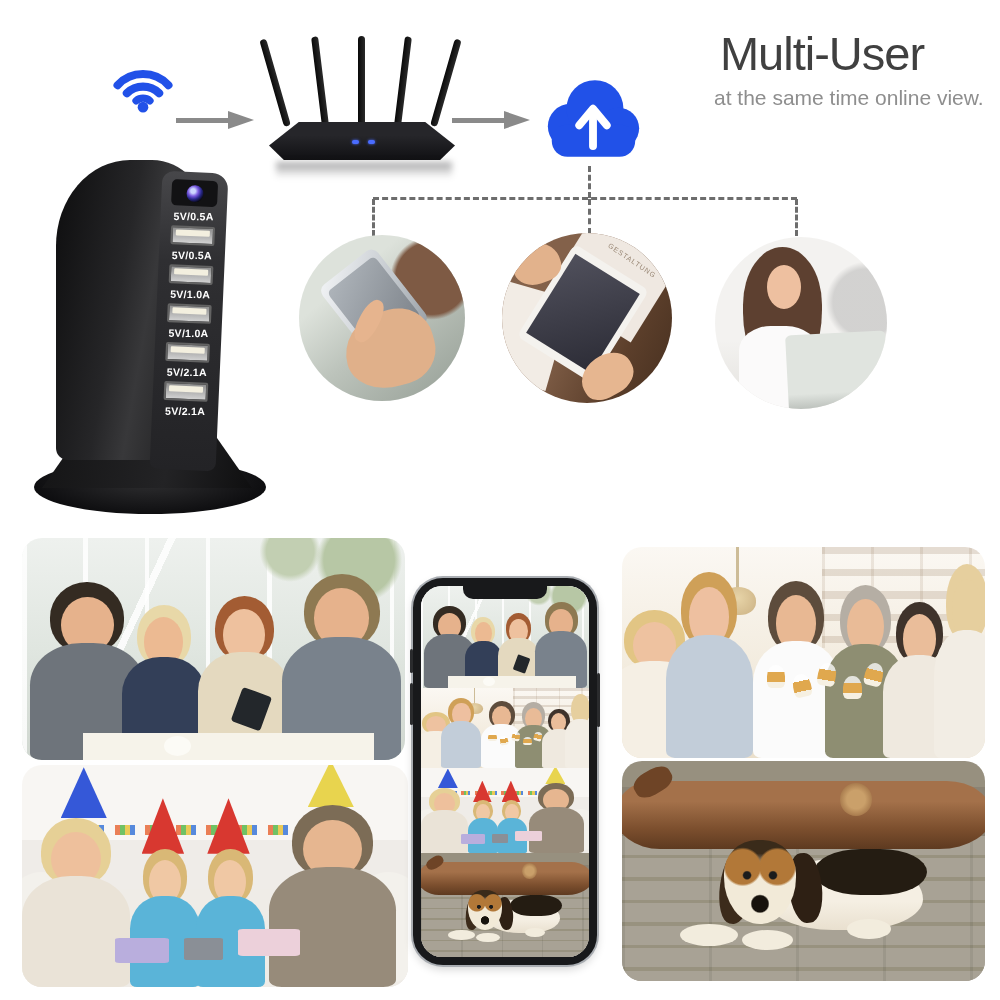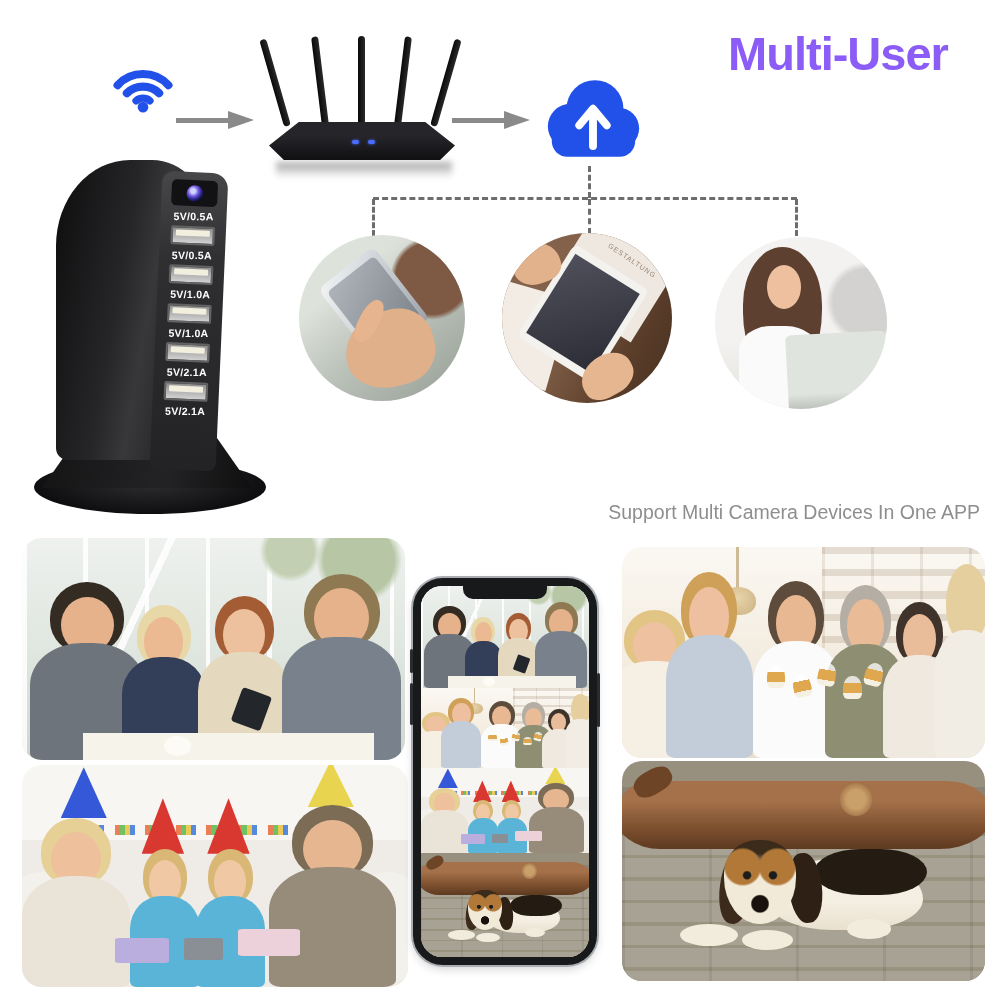--- a/index.html
+++ b/index.html
@@ -22,22 +22,22 @@
   .led{position:absolute;width:7px;height:4px;border-radius:2px;background:#4a6cff;box-shadow:0 0 3px #4a6cff;}
   .rrefl{position:absolute;left:14px;top:126px;width:176px;height:16px;
          background:linear-gradient(180deg,rgba(25,25,28,.4),rgba(25,25,28,0));filter:blur(3px);}
 
   .cloud-svg{position:absolute;left:539px;top:68px;width:108px;height:100px;}
 
   .dv{position:absolute;width:0;border-left:3px dashed #6d6d6d;}
   .dh{position:absolute;height:0;border-top:3px dashed #6d6d6d;}
 
   
-  .mu-title{position:absolute;left:712px;top:26px;width:252px;text-align:center;
-            font-size:47px;font-weight:bold;color:#8b5cf6;letter-spacing:-1px;}
+  .mu-title{position:absolute;left:696px;top:26px;width:252px;text-align:center;
+            font-size:47px;font-weight:normal;color:#404040;letter-spacing:-1px;}
   .mu-lines{position:absolute;left:714px;top:84px;width:280px;font-size:21px;color:#8e8e8e;line-height:1.37;}
   .mv-title{position:absolute;left:595px;top:442px;width:380px;text-align:right;
             font-size:47px;font-weight:bold;color:#1e3cdc;letter-spacing:-1px;}
   .mv-sub{position:absolute;left:595px;top:501px;width:385px;text-align:right;font-size:19.5px;color:#8e8e8e;}
 
   
   .tower{position:absolute;left:40px;top:148px;width:240px;height:372px;}
   .t-base{position:absolute;left:-6px;top:312px;width:232px;height:54px;border-radius:50%;
           background:radial-gradient(ellipse at 50% 38%,#2f2f31,#0e0e10 72%);}
   .t-flare{position:absolute;left:2px;top:268px;width:210px;height:72px;
@@ -208,22 +208,22 @@
   </svg>
 
   <i class="dv" style="left:588px;top:166px;height:32px;"></i>
   <i class="dh" style="left:373px;top:197px;width:424px;"></i>
   <i class="dv" style="left:372px;top:199px;height:37px;"></i>
   <i class="dv" style="left:588px;top:199px;height:35px;"></i>
   <i class="dv" style="left:795px;top:199px;height:37px;"></i>
 
   <div class="mu-title">Multi-User</div>
   <div class="mu-lines">
-  </div>
-  <div class="mv-sub">Support Multi Camera Devices In One APP</div>
+    <div>at the same time online view.</div>
+  </div>
 
   <div class="tower" title="Black USB charging tower with hidden camera lens above five USB ports">
     <i class="t-base"></i>
     <i class="t-flare"></i>
     <i class="t-body"></i>
     <div class="t-panel">
       <span class="t-lens-strip">
           <span class="t-lens"></span>
         </span>
       <span class="plabel">5V/0.5A</span>

